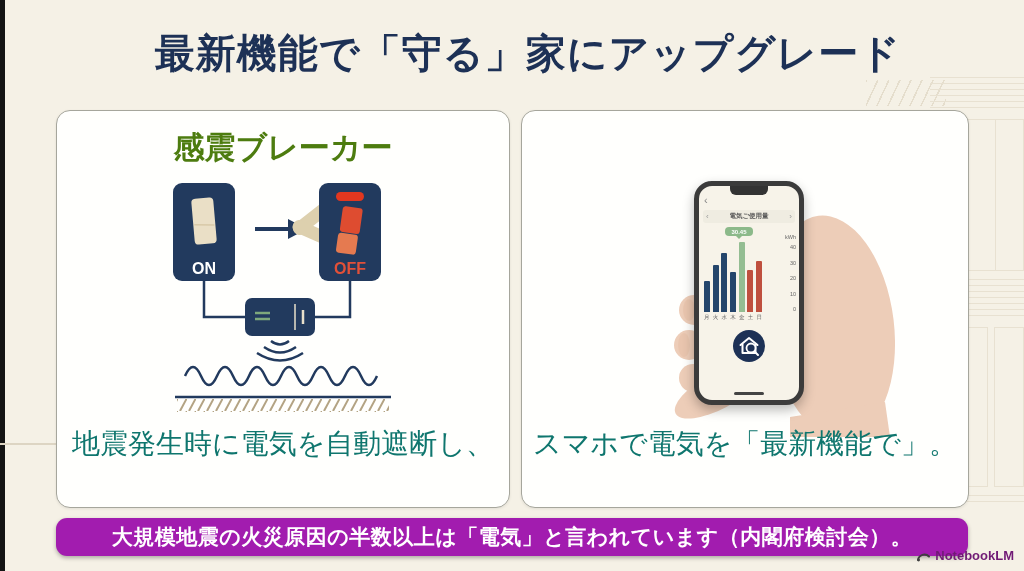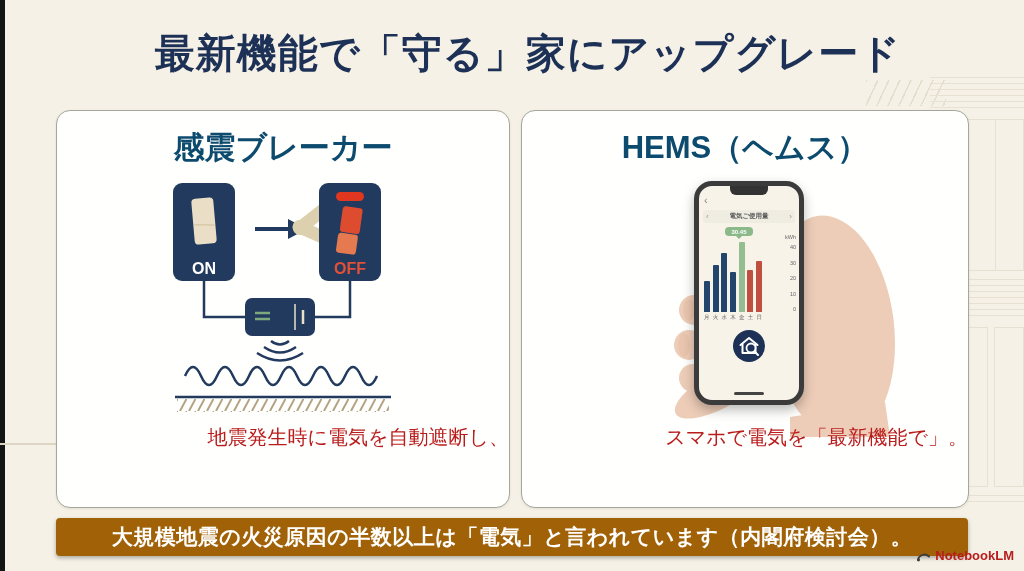--- a/index.html
+++ b/index.html
@@ -22,23 +22,23 @@
   .bg-pattern .dualpanel div{flex:1;border:1px solid #e8e1d1;}
   
   .slide-title{position:absolute;left:16px;top:26px;width:100%;text-align:center;
     font-size:40px;font-weight:700;color:#1d3156;letter-spacing:1px;}
   
   .card{position:absolute;top:110px;height:396px;background:#fffffd;
     border:1.5px solid #a6a69c;border-radius:14px;box-shadow:0 1px 3px rgba(0,0,0,.08);}
   #card-breaker{left:56px;width:452px;}
   #card-hems{left:521px;width:446px;}
   .card-title{position:absolute;top:16px;left:0;width:100%;text-align:center;
-    font-size:31px;font-weight:800;color:#0c4a6e;}
-  .card-caption{position:absolute;top:312px;left:0;width:100%;text-align:right;
-    font-size:20px;line-height:1.48;color:#b91c1c;}
+    font-size:31px;font-weight:800;color:#4d7c0f;}
+  .card-caption{position:absolute;top:312px;left:0;width:100%;text-align:center;
+    font-size:28px;line-height:1.48;color:#0f766e;}
   
   #breaker-svg{position:absolute;left:76px;top:66px;}
   
   .hand-svg{position:absolute;left:118px;top:56px;}
   .phone{position:absolute;left:172px;top:70px;width:100px;height:214px;
     background:#f7f3e9;border:5px solid #3b3b3b;border-radius:18px;
     box-shadow:0 5px 12px rgba(0,0,0,.28);}
   .phone .notch{position:absolute;left:50%;top:0;transform:translateX(-50%);
     width:38px;height:9px;background:#333;border-radius:0 0 6px 6px;}
   .phone .backchev{position:absolute;left:5px;top:8px;font-size:11px;color:#888;}
@@ -59,26 +59,26 @@
   .phone-yticks{position:absolute;right:3px;top:58px;height:68px;display:flex;
     flex-direction:column;justify-content:space-between;align-items:flex-end;
     font-size:5.5px;color:#666;}
   .phone-xlabels{position:absolute;left:5px;top:128px;width:58px;display:flex;
     justify-content:space-between;font-size:5.5px;color:#666;}
   .home-icon{position:absolute;left:50%;top:142px;transform:translateX(-50%);}
   .home-indicator{position:absolute;left:50%;bottom:5px;transform:translateX(-50%);
     width:30px;height:3px;border-radius:2px;background:#444;}
   
   .banner{position:absolute;left:56px;top:518px;width:912px;height:38px;
-    background:#a16207;border-radius:4px;display:flex;align-items:center;justify-content:center;
+    background:#a21caf;border-radius:11px;display:flex;align-items:center;justify-content:center;
     box-shadow:0 2px 4px rgba(0,0,0,.3);}
   .banner span{color:#fff;font-size:21px;font-weight:bold;letter-spacing:.5px;}
   
   .watermark{position:absolute;right:10px;top:548px;display:flex;align-items:center;gap:4px;
-    color:#b91c1c;font-size:13px;font-weight:600;}
+    color:#701a75;font-size:13px;font-weight:600;}
 </style>
 </head>
 <body>
 
 <div id="stage">
 
   <div class="letterbox"></div>
   <div class="bg-line-left"></div>
   <div class="bg-diag"></div>
   <div class="bg-pattern">
@@ -157,21 +157,20 @@
         <rect x="44" y="222" width="212" height="13" fill="url(#hatch)"></rect>
       </g>
     </svg>
 
     <div class="card-caption">
       <div>地震発生時に電気を自動遮断し、</div>
     </div>
   </div>
 
   <div class="card" id="card-hems">
-    <div class="card-title">HEMS（ヘムス）</div>
 
     <svg class="hand-svg" width="264" height="270" viewBox="0 0 264 270">
       <g fill="#edcdb8">
         <ellipse cx="192" cy="160" rx="62" ry="112" transform="rotate(-7 192 160)"></ellipse>
         <path d="M150 250 L245 235 L250 270 L150 270 Z"></path>
         <circle cx="54" cy="143" r="15"></circle>
         <circle cx="49" cy="178" r="15"></circle>
         <circle cx="53" cy="211" r="14"></circle>
         <ellipse cx="78" cy="224" rx="48" ry="18" transform="rotate(-28 78 224)"></ellipse>
       </g>

